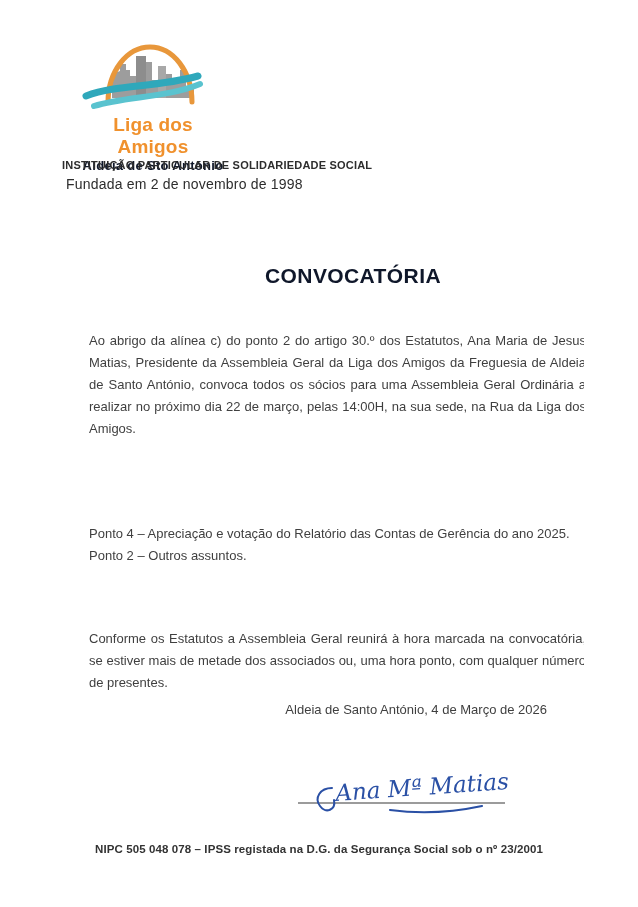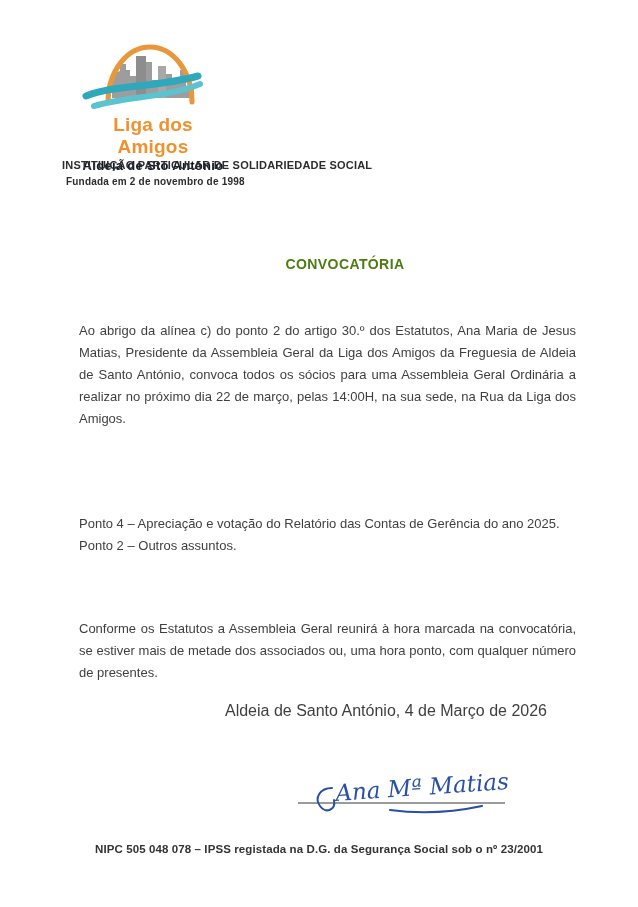--- a/index.html
+++ b/index.html
@@ -17,40 +17,40 @@
   .logo-title{
     margin-top:2px;text-align:center;width:146px;
     font-size:19px;font-weight:bold;color:#f0912d;letter-spacing:.2px;
   }
   .logo-subtitle{
     text-align:center;width:146px;
     font-size:13px;font-weight:bold;color:#0f172a;letter-spacing:.3px;
   }
   
   .inst-line1{position:absolute;left:62px;top:159px;font-size:11px;font-weight:bold;color:#2d2d2d;letter-spacing:.2px;}
-  .inst-line2{position:absolute;left:66px;top:176px;font-size:10px;font-weight:bold;color:#2d2d2d;letter-spacing:.2px;}
+  .inst-line2{position:absolute;left:66px;top:176px;font-size:14px;font-weight:normal;color:#2d2d2d;letter-spacing:.2px;}
   
   .doc-title{
     position:absolute;left:341px;top:252px;transform:translateX(-50%);
-    margin:4px;font-size:14px;font-weight:bold;color:#4d7c0f;letter-spacing:.4px;white-space:nowrap;
+    margin:12px;font-size:21px;font-weight:bold;color:#0f172a;letter-spacing:.4px;white-space:nowrap;
   }
   
   .para,.agenda-intro,.agenda{
-    position:absolute;left:79px;width:497px;margin:0;
+    position:absolute;left:79px;width:497px;margin:10px;
     font-size:13px;line-height:22px;color:#3f3f3f;
   }
   .para{text-align:justify;}
   .p1{top:320px;}
   .agenda-intro{top:471px;}
   .agenda{top:513px;}
   .p2{top:618px;}
   
   .dateline{
     position:absolute;left:79px;top:702px;width:468px;
-    text-align:right;font-size:16px;color:#3f3f3f;
+    text-align:right;font-size:13px;color:#3f3f3f;
   }
   .sig-title{
     position:absolute;left:240px;top:746px;width:314px;
     text-align:center;font-size:13px;color:#3f3f3f;
   }
   .signature{position:absolute;left:278px;top:768px;width:244px;height:54px;}
   .signature svg{display:block;}
   .sig-name{
     font-family:"DejaVu Serif",serif;
     font-style:italic;font-size:23px;fill:#2a50a5;

